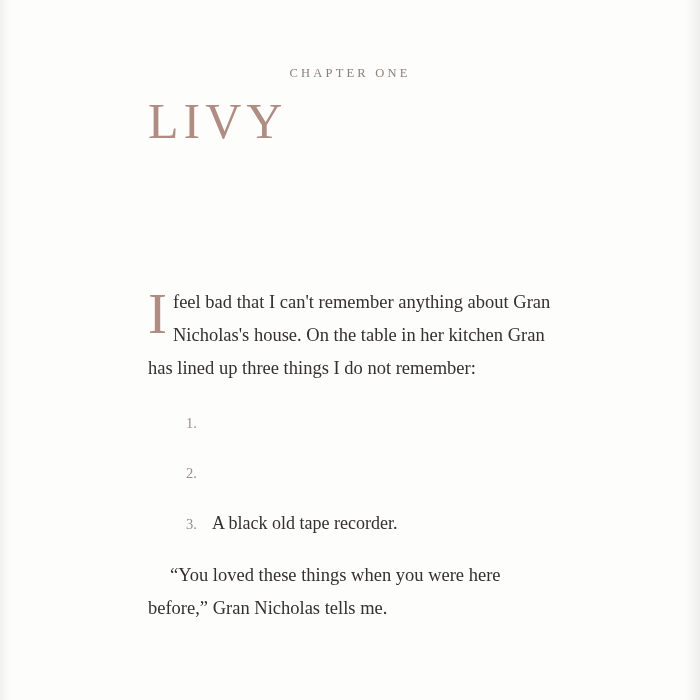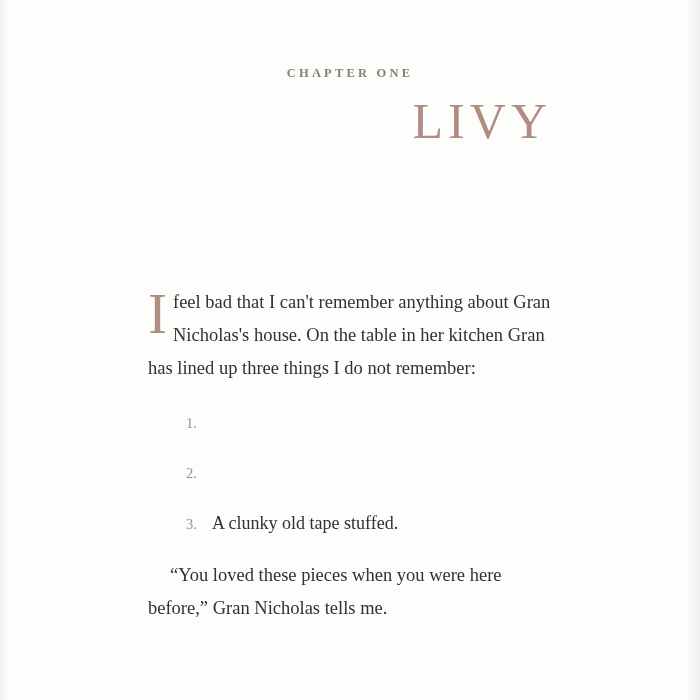--- a/index.html
+++ b/index.html
@@ -50,26 +50,26 @@
   }
 
   .chapter-label {
     margin-top: 66px;
     text-align: center;
     font-family: "Liberation Serif", serif;
     font-size: 12.5px;
     letter-spacing: 3.2px;
     text-transform: uppercase;
     color: #8a7f77;
-    font-weight: 700;
+    font-weight: 400;
   }
 
   .chapter-title {
     margin-top: 14px;
-    text-align: right;
+    text-align: left;
     font-family: "Liberation Serif", serif;
     font-size: 50px;
     line-height: 1.05;
     letter-spacing: 5px;
     color: #b08d82;
     font-weight: 400;
   }
 
   .body-block {
     margin-top: 138px;
@@ -149,21 +149,21 @@
 
       <ol class="list">
         <li>
           <span class="num">1.</span>
         </li>
         <li>
           <span class="num">2.</span>
         </li>
         <li>
           <span class="num">3.</span>
-          <span class="item-text">A clunky old tape stuffed.</span>
+          <span class="item-text">A black old tape recorder.</span>
         </li>
       </ol>
 
-      <p class="para closing">“You loved these pieces when you were here before,” Gran Nicholas tells me.</p>
+      <p class="para closing">“You loved these things when you were here before,” Gran Nicholas tells me.</p>
 
     </div>
   </div>
 </div>
 
 </body></html>

